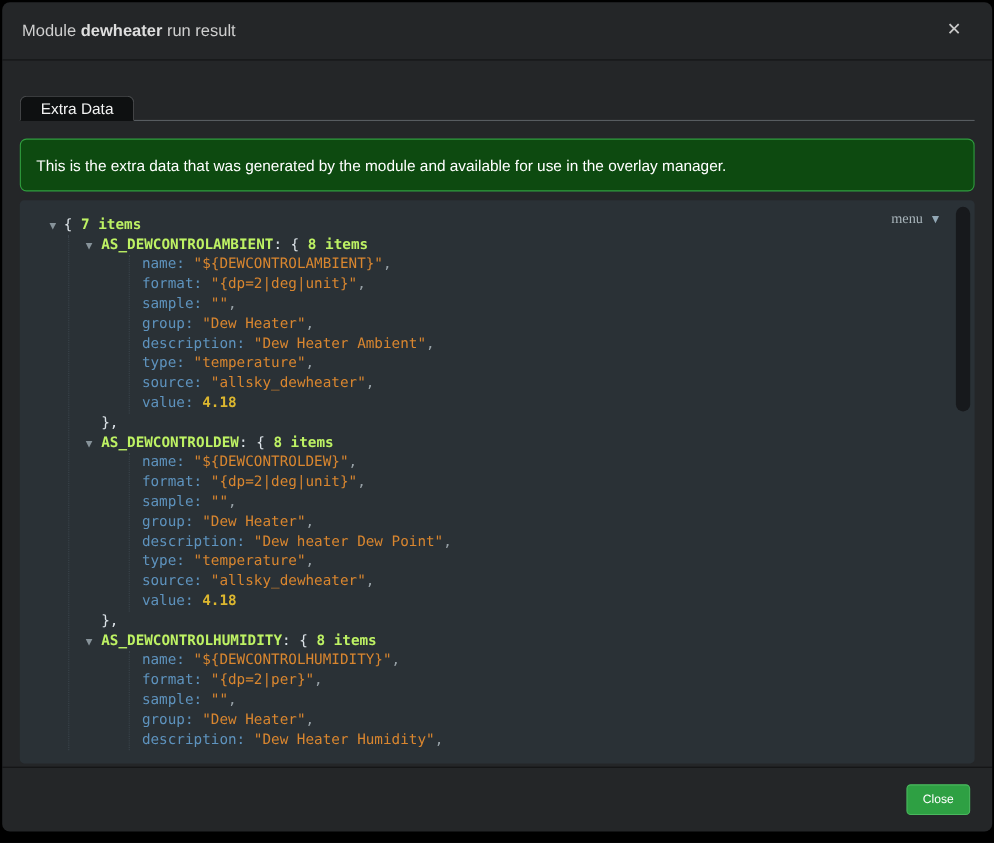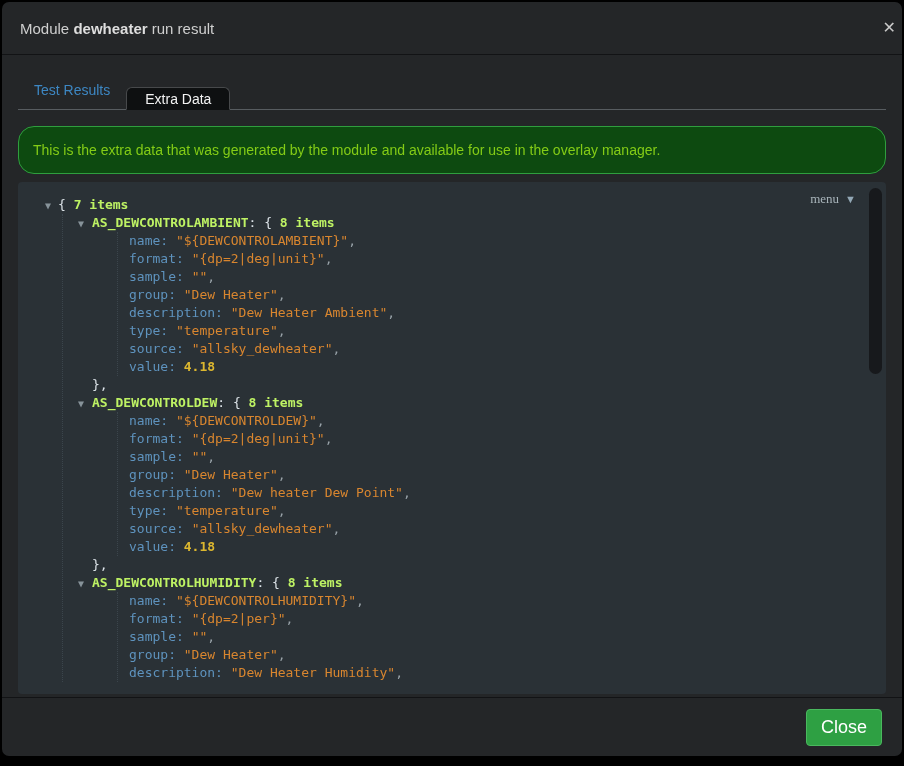--- a/index.html
+++ b/index.html
@@ -3,40 +3,40 @@
 <meta charset="utf-8">
 <style>
   html,body{margin:0;padding:0;background:#000;}
   .stage{position:relative;width:904px;height:766px;background:#000;overflow:hidden;
          font-family:"Liberation Sans","DejaVu Sans",sans-serif;}
   .modal{position:absolute;left:2px;top:2px;width:900px;height:754px;background:#242628;
          border-radius:7px;display:flex;flex-direction:column;overflow:hidden;}
 
   
   .modal-header{height:52px;flex:0 0 52px;display:flex;align-items:center;
-                padding:0 6px 0 18px;border-bottom:1px solid #121315;}
+                padding:0 28px 0 18px;border-bottom:1px solid #121315;}
   .modal-title{font-size:15px;color:#cfcfcf;font-weight:500;}
   .modal-title .bold{font-weight:700;color:#dedede;}
   .close-x{margin-left:auto;color:#c9c9c9;font-weight:700;font-size:16px;cursor:pointer;line-height:1;}
 
   
   .modal-body{flex:1;padding:16px 16px 7px;display:flex;flex-direction:column;overflow:hidden;}
 
   
   .tabbar{height:38px;flex:0 0 38px;display:flex;align-items:stretch;border-bottom:1px solid #575c60;
           margin-bottom:16px;}
   .tab{display:flex;align-items:center;padding:0 16px;font-size:14px;cursor:pointer;}
   .tab.link{color:#3d87c3;}
   .tab.active{background:#0e1011;border:1px solid #47494b;border-bottom:1px solid #0e1011;
               margin-bottom:-1px;border-radius:6px 6px 0 0;color:#f2f2f2;padding:0 18px;margin-top:16px;}
 
   
   .alert{height:48px;flex:0 0 48px;box-sizing:border-box;background:var(--alert-bg,#0d4a10);
-         border:1px solid var(--alert-border,#2f9e3e);border-radius:16px;display:flex;align-items:center;
-         padding:0 14px;color:#84cc16;font-size:14px;margin-bottom:8px;}
+         border:1px solid var(--alert-border,#2f9e3e);border-radius:6px;display:flex;align-items:center;
+         padding:0 14px;color:#ffffff;font-size:14px;margin-bottom:8px;}
 
   
   .json-panel{position:relative;height:512px;flex:0 0 512px;background:#2a3136;border-radius:4px;
               overflow:hidden;font-family:"DejaVu Sans Mono","Liberation Mono",monospace;
               font-size:13px;line-height:18px;}
   .json-menu{position:absolute;top:8px;right:30px;color:#a8b4ba;font-size:13px;cursor:pointer;
              font-family:Liberation Serif, serif;}
   .json-menu .arrow{color:#93a8b6;font-size:11px;margin-left:6px;}
   .json-tree{position:absolute;left:0;top:14px;right:20px;}
   .jline{position:relative;white-space:pre;height:18px;}
@@ -56,38 +56,37 @@
   .s{color:var(--c-str,#d9862f);}
   .n{color:var(--c-num,#dcb72f);font-weight:700;}
   .p{color:#98a2a8;}
   .scrollbar-thumb{position:absolute;top:6px;right:4px;width:13px;height:186px;background:#17191c;
                    border-radius:7px;cursor:pointer;}
 
   
   .modal-footer{height:58px;flex:0 0 58px;border-top:1px solid #121315;display:flex;
                 align-items:center;justify-content:flex-end;padding:0 20px;}
   .btn-close{background:var(--btn-bg,#2ea043);border:1px solid var(--btn-border,#4ab85e);
-             color:#fff;font-size:18px;padding:7px 14px;border-radius:4px;cursor:pointer;
+             color:#fff;font-size:11px;padding:7px 14px;border-radius:4px;cursor:pointer;
              font-family:inherit;}
 </style>
 </head>
 <body>
 
 <div class="stage">
   <div class="modal">
 
     <div class="modal-header">
       <div class="modal-title"><span>Module </span><span class="bold">dewheater</span><span> run result</span></div>
       <div class="close-x">✕</div>
     </div>
 
     <div class="modal-body">
 
       <div class="tabbar">
-        <div class="tab link">Test Results</div>
         <div class="tab active">Extra Data</div>
       </div>
 
       <div class="alert">
         <span>This is the extra data that was generated by the module and available for use in the overlay manager.</span>
       </div>
 
       <div class="json-panel">
         <div class="json-menu"><span>menu</span><span class="arrow">▼</span></div>
         <div class="json-tree">

